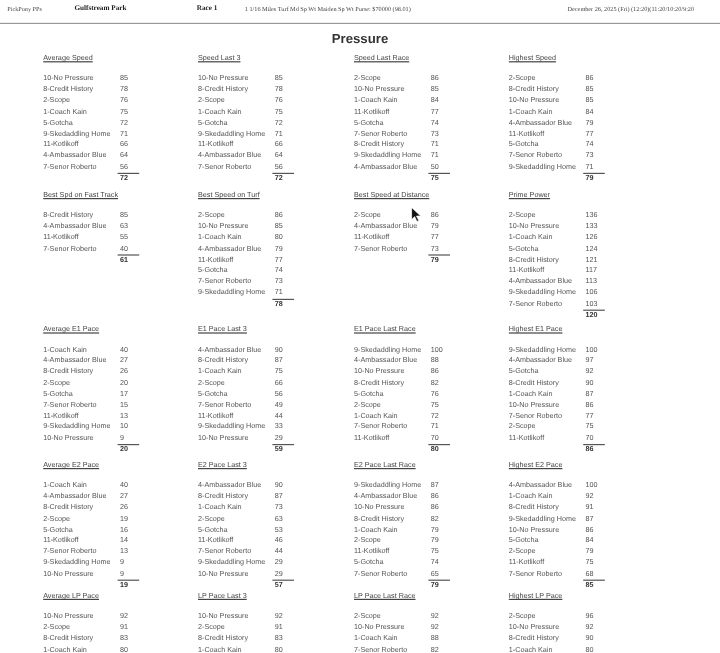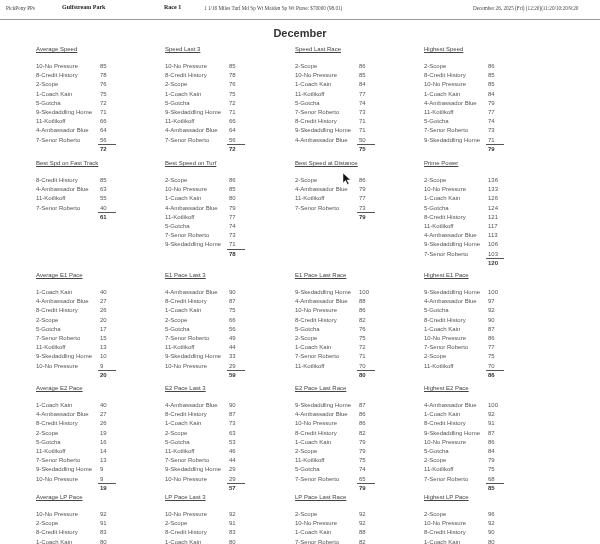--- a/index.html
+++ b/index.html
@@ -37,21 +37,21 @@
 <body>
 
 <div class="header">
   <span class="h-app">PickPony PPs</span>
   <span class="h-track">Gulfstream Park</span>
   <span class="h-race">Race 1</span>
   <span class="h-desc">1 1/16 Miles Turf Md Sp Wt Maiden Sp Wt Purse: $70000 (98.01)</span>
   <span class="h-date">December 26, 2025 (Fri) (12:20)(11:20/10:20/9:20</span>
 </div>
 
-<div class="title">December</div>
+<div class="title">Pressure</div>
 
 <div id="sections">
     <div class="section" style="left: 36px; top: 46px;">
       <div class="sec-title">Average Speed</div>
       <div class="row">
         <span class="name">10-No Pressure</span>
         <span class="val">85</span>
       </div>
       <div class="row">
         <span class="name">8-Credit History</span>

